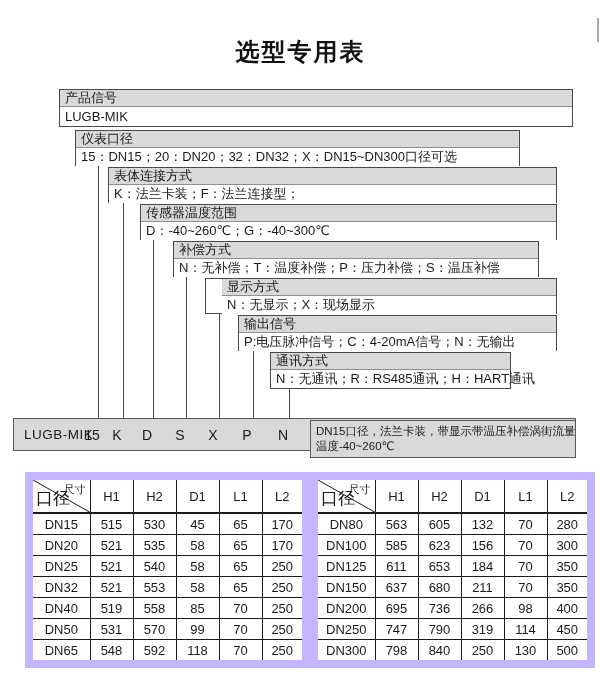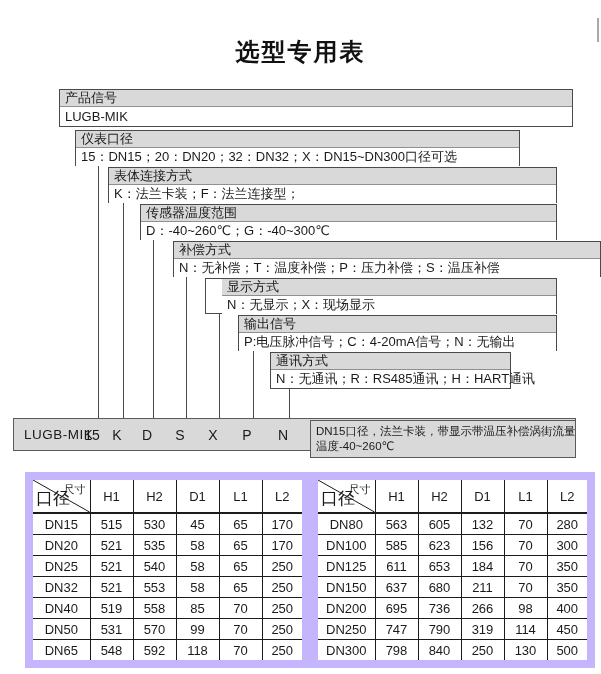--- a/index.html
+++ b/index.html
@@ -67,21 +67,21 @@
           <div class="level-header">表体连接方式</div>
           <div class="level-options">K：法兰卡装；F：法兰连接型；</div>
         </div>
       </div>
       <div class="level-box" style="left: 140px; top: 204px; width: 417px; height: 36px;">
         <div class="level-inner">
           <div class="level-header">传感器温度范围</div>
           <div class="level-options">D：-40~260℃；G：-40~300℃</div>
         </div>
       </div>
-      <div class="level-box" style="left: 173px; top: 241px; width: 428px; height: 36px;">
+      <div class="level-box" style="left: 173px; top: 241px; width: 366px; height: 36px;">
         <div class="level-inner">
           <div class="level-header">补偿方式</div>
           <div class="level-options">N：无补偿；T：温度补偿；P：压力补偿；S：温压补偿</div>
         </div>
       </div>
       <div class="level-box" style="left: 205px; top: 278px; width: 352px; height: 36px; padding-left: 16px;">
         <div class="level-inner">
           <div class="level-header">显示方式</div>
           <div class="level-options">N：无显示；X：现场显示</div>
         </div>

